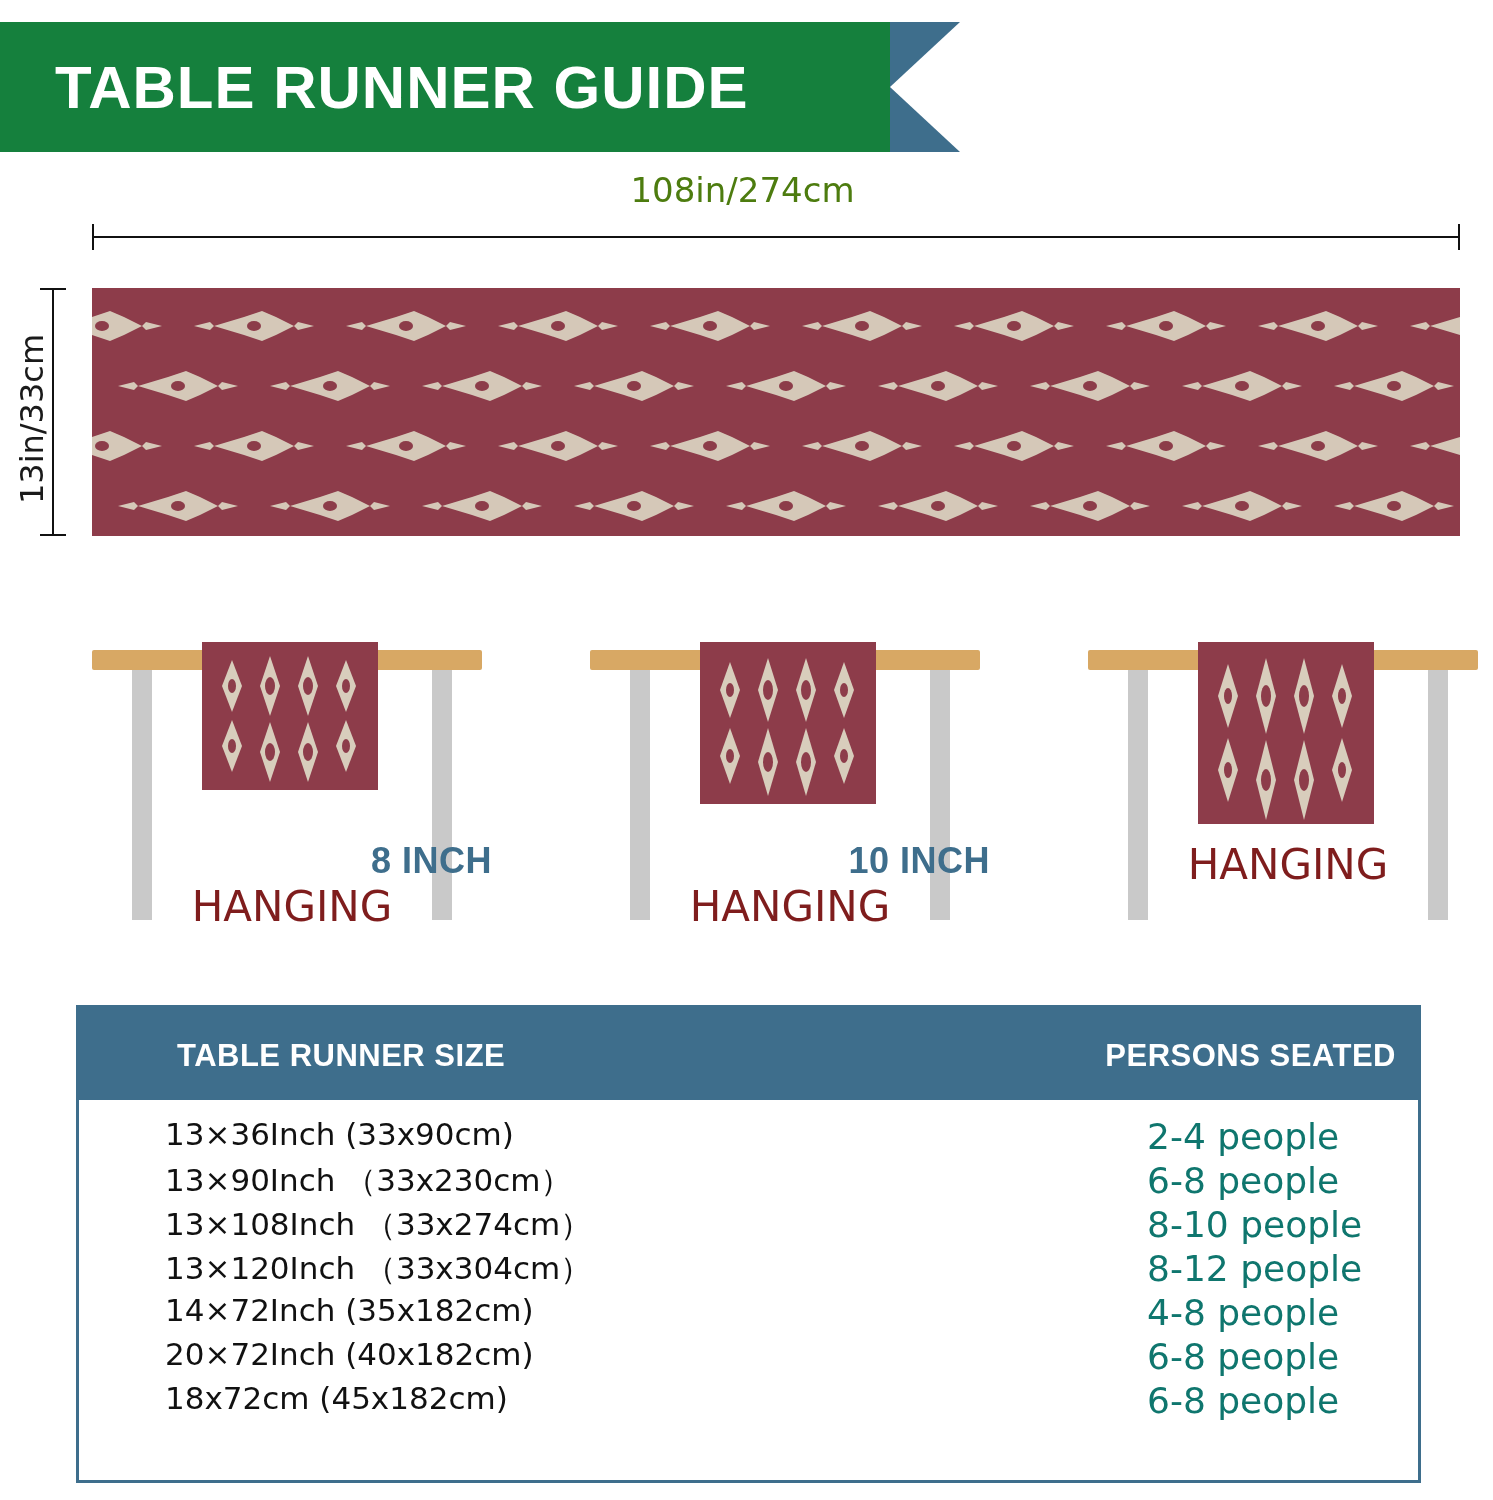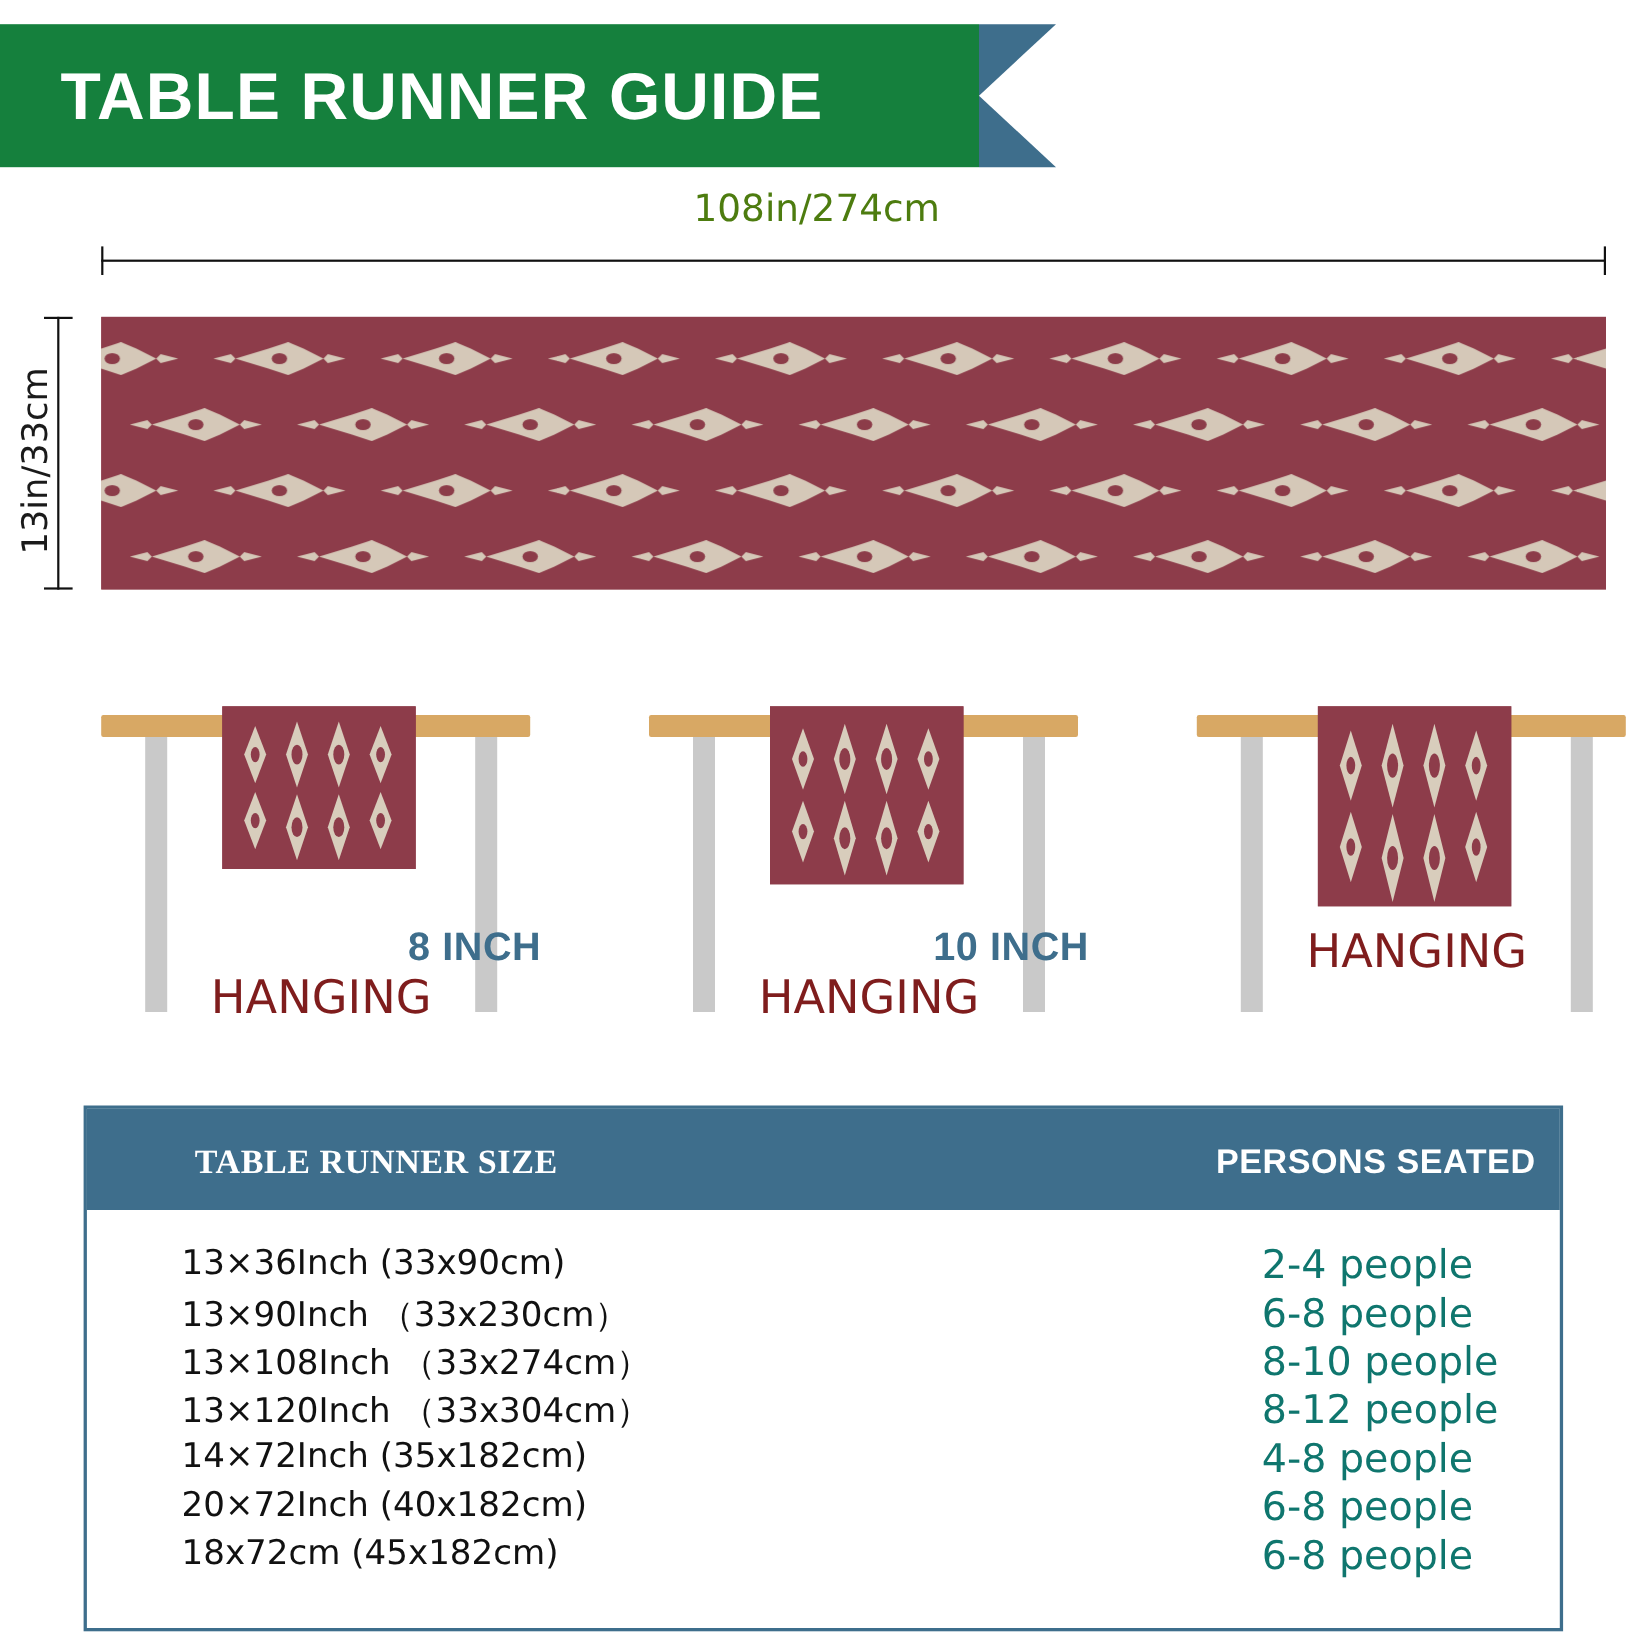--- a/index.html
+++ b/index.html
@@ -206,33 +206,32 @@
     background: #3e6e8c;
     color: #ffffff;
   }
   .chart-head .h1 {
     position: absolute;
     left: 98px;
     top: 30px;
     font-size: 31px;
     font-weight: bold;
     letter-spacing: 0.5px;
-    font-family: Liberation Serif, serif;
   }
   .chart-head .h2 {
     position: absolute;
     right: 22px;
     top: 30px;
     font-size: 31px;
     font-weight: bold;
     letter-spacing: 0.5px;
   }
   .chart-body {
     position: relative;
-    padding-top: 26px;
+    padding-top: 12px;
     text-decoration: underline;
   }
   .chart-row {
     position: relative;
     height: 44px;
     font-family: "DejaVu Sans", sans-serif;
   }
   .chart-row .size {
     position: absolute;
     left: 86px;

